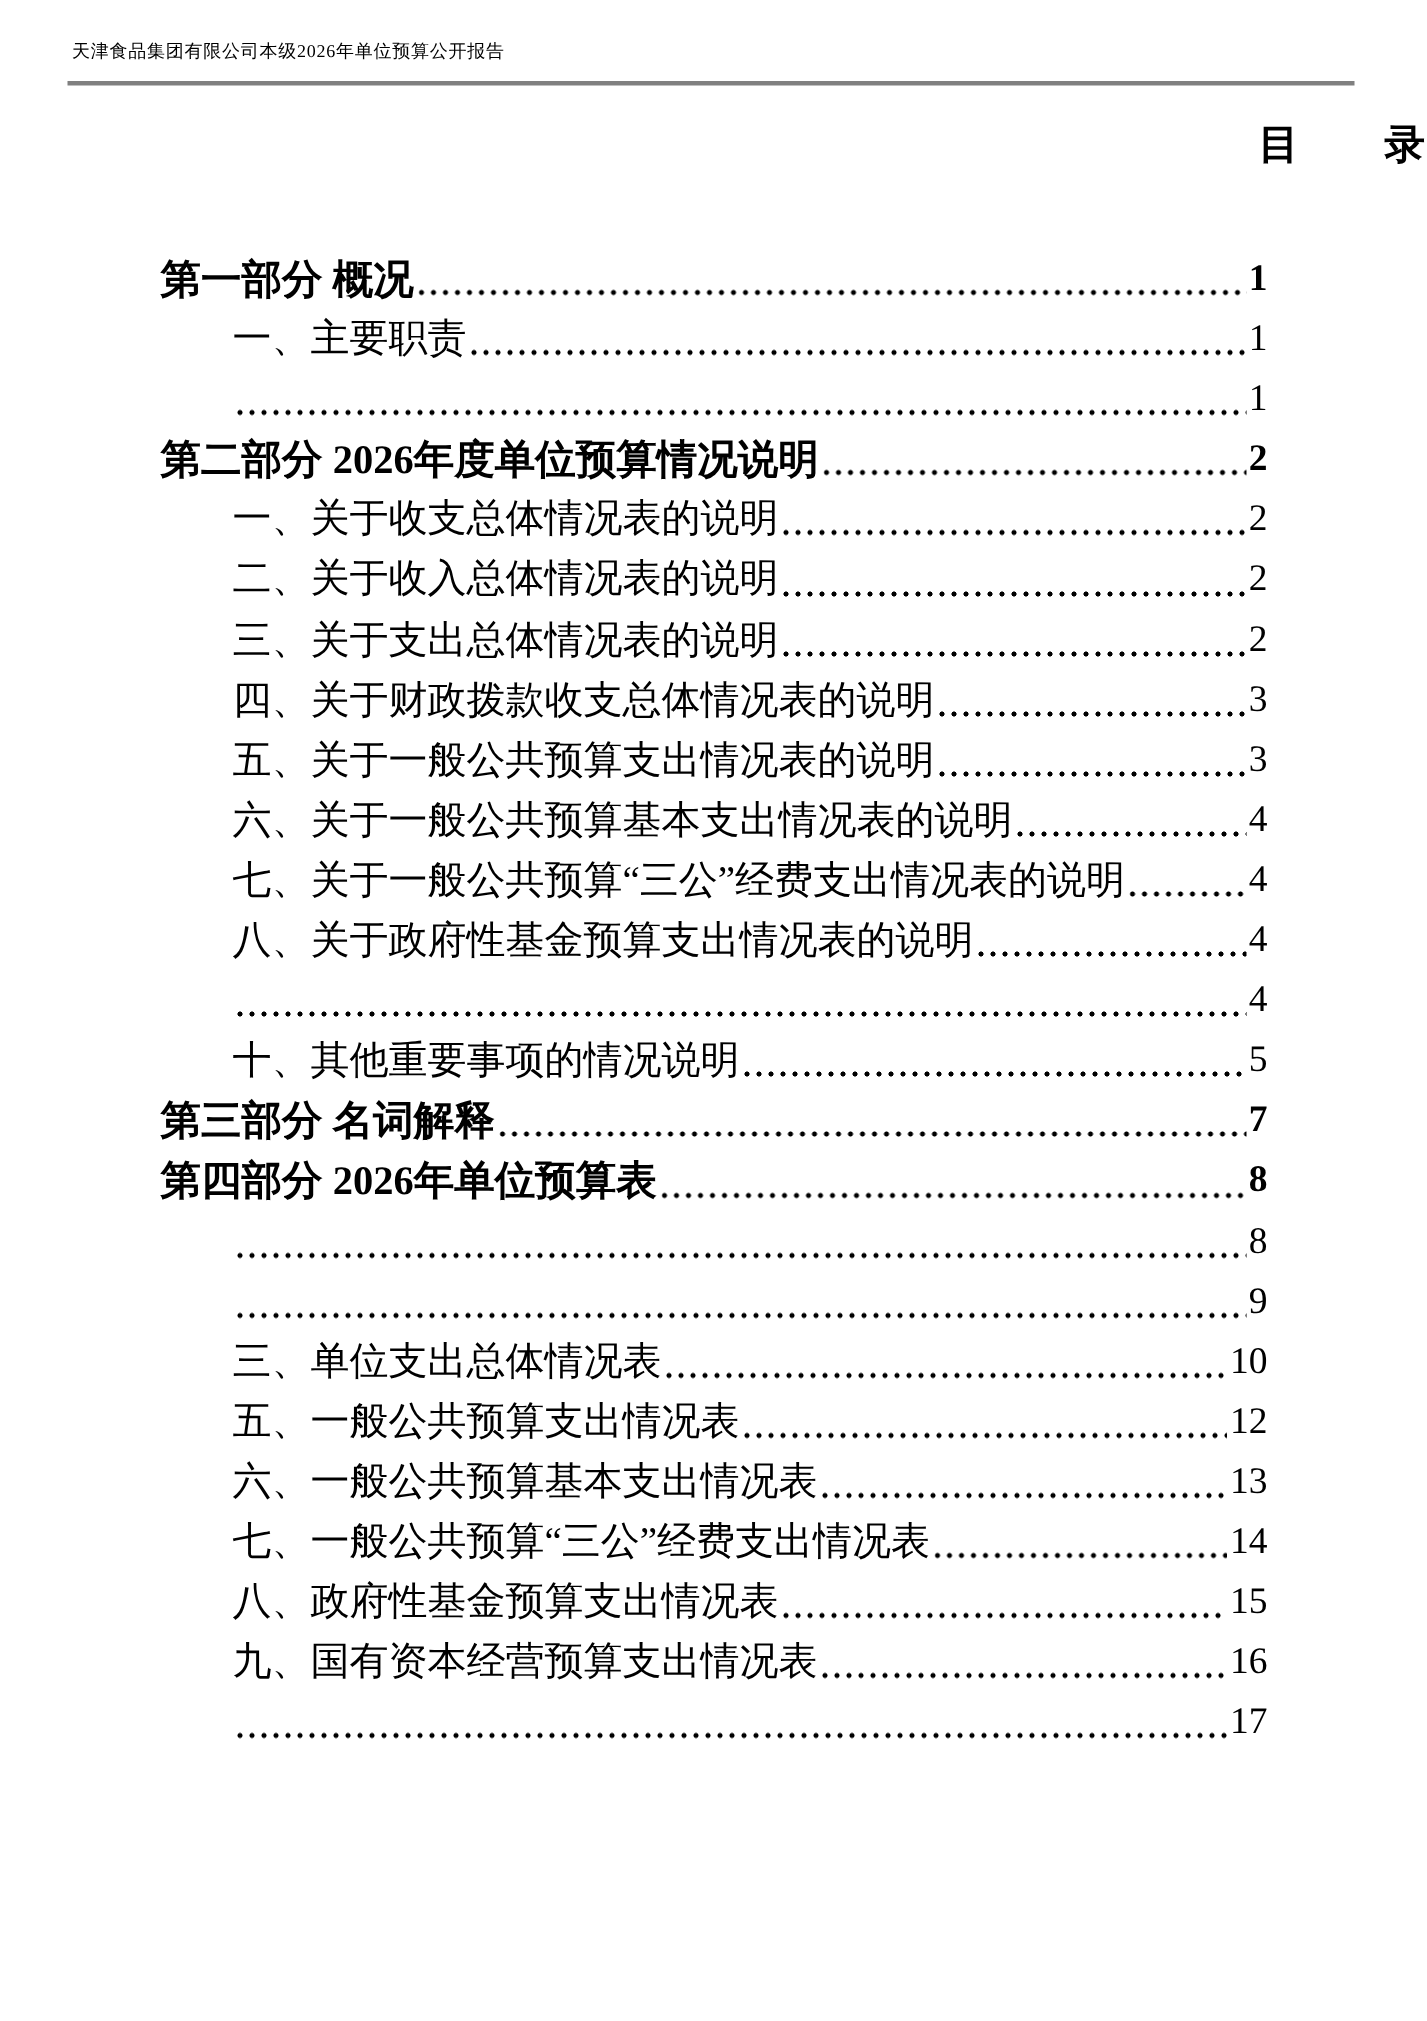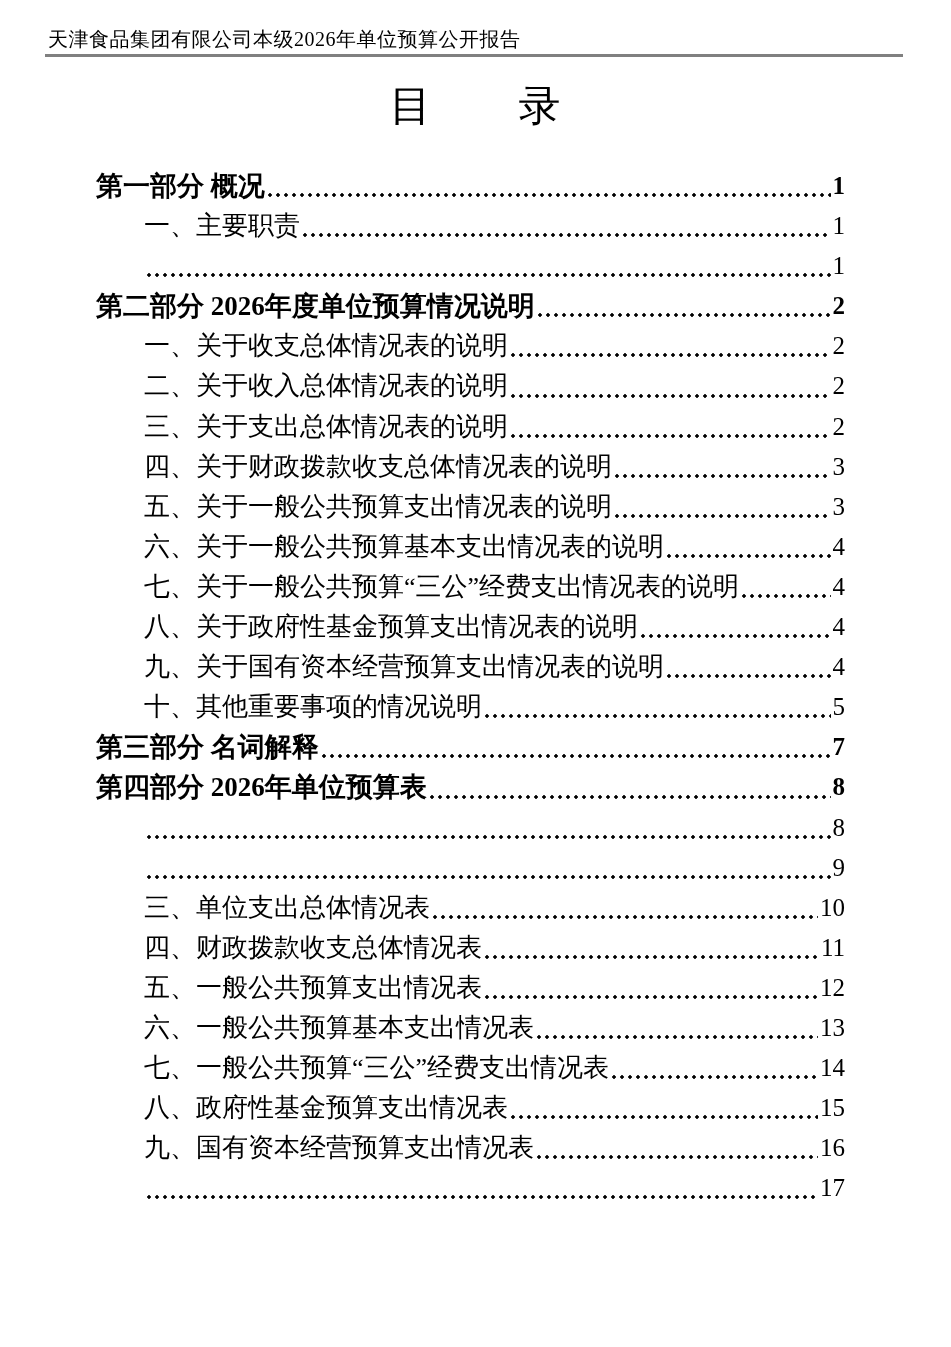--- a/index.html
+++ b/index.html
@@ -21,53 +21,53 @@
     width: 951px;
     height: 1347px;
     background: #ffffff;
   }
 
   
   .doc-header {
     position: absolute;
     left: 48px;
     top: 26px;
-    font-size: 20px;
+    font-size: 12px;
     letter-spacing: 0.5px;
     color: #000000;
     white-space: nowrap;
   }
 
   .header-rule {
     position: absolute;
     left: 45px;
     top: 54px;
     width: 858px;
     height: 3px;
     background: #808080;
   }
 
   
   .page-title {
     position: absolute;
     top: 78px;
     left: 0;
     right: 0;
-    text-align: center;
-    font-size: 42px;
-    font-weight: 400;
+    text-align: right;
+    font-size: 27px;
+    font-weight: 700;
     letter-spacing: 1px;
     white-space: pre;
   }
 
   
   .toc {
     position: absolute;
     top: 166px;
-    left: 96px;
+    left: 107px;
     right: 106px;
   }
 
   .toc-entry {
     display: flex;
     align-items: stretch;
     height: 40.1px;
     cursor: pointer;
   }
 
@@ -183,21 +183,20 @@
     <span class="toc-label">七、关于一般公共预算“三公”经费支出情况表的说明</span>
     <span class="toc-dots"></span>
     <span class="toc-page">4</span>
   </div>
       <div class="toc-entry level-2">
     <span class="toc-label">八、关于政府性基金预算支出情况表的说明</span>
     <span class="toc-dots"></span>
     <span class="toc-page">4</span>
   </div>
       <div class="toc-entry level-2">
-    <span class="toc-label">九、关于国有资本经营预算支出情况表的说明</span>
     <span class="toc-dots"></span>
     <span class="toc-page">4</span>
   </div>
       <div class="toc-entry level-2">
     <span class="toc-label">十、其他重要事项的情况说明</span>
     <span class="toc-dots"></span>
     <span class="toc-page">5</span>
   </div>
       <div class="toc-entry level-1">
     <span class="toc-label">第三部分  名词解释</span>
@@ -216,25 +215,20 @@
       <div class="toc-entry level-2">
     <span class="toc-dots"></span>
     <span class="toc-page">9</span>
   </div>
       <div class="toc-entry level-2">
     <span class="toc-label">三、单位支出总体情况表</span>
     <span class="toc-dots"></span>
     <span class="toc-page">10</span>
   </div>
       <div class="toc-entry level-2">
-    <span class="toc-label">四、财政拨款收支总体情况表</span>
-    <span class="toc-dots"></span>
-    <span class="toc-page">11</span>
-  </div>
-      <div class="toc-entry level-2">
     <span class="toc-label">五、一般公共预算支出情况表</span>
     <span class="toc-dots"></span>
     <span class="toc-page">12</span>
   </div>
       <div class="toc-entry level-2">
     <span class="toc-label">六、一般公共预算基本支出情况表</span>
     <span class="toc-dots"></span>
     <span class="toc-page">13</span>
   </div>
       <div class="toc-entry level-2">

